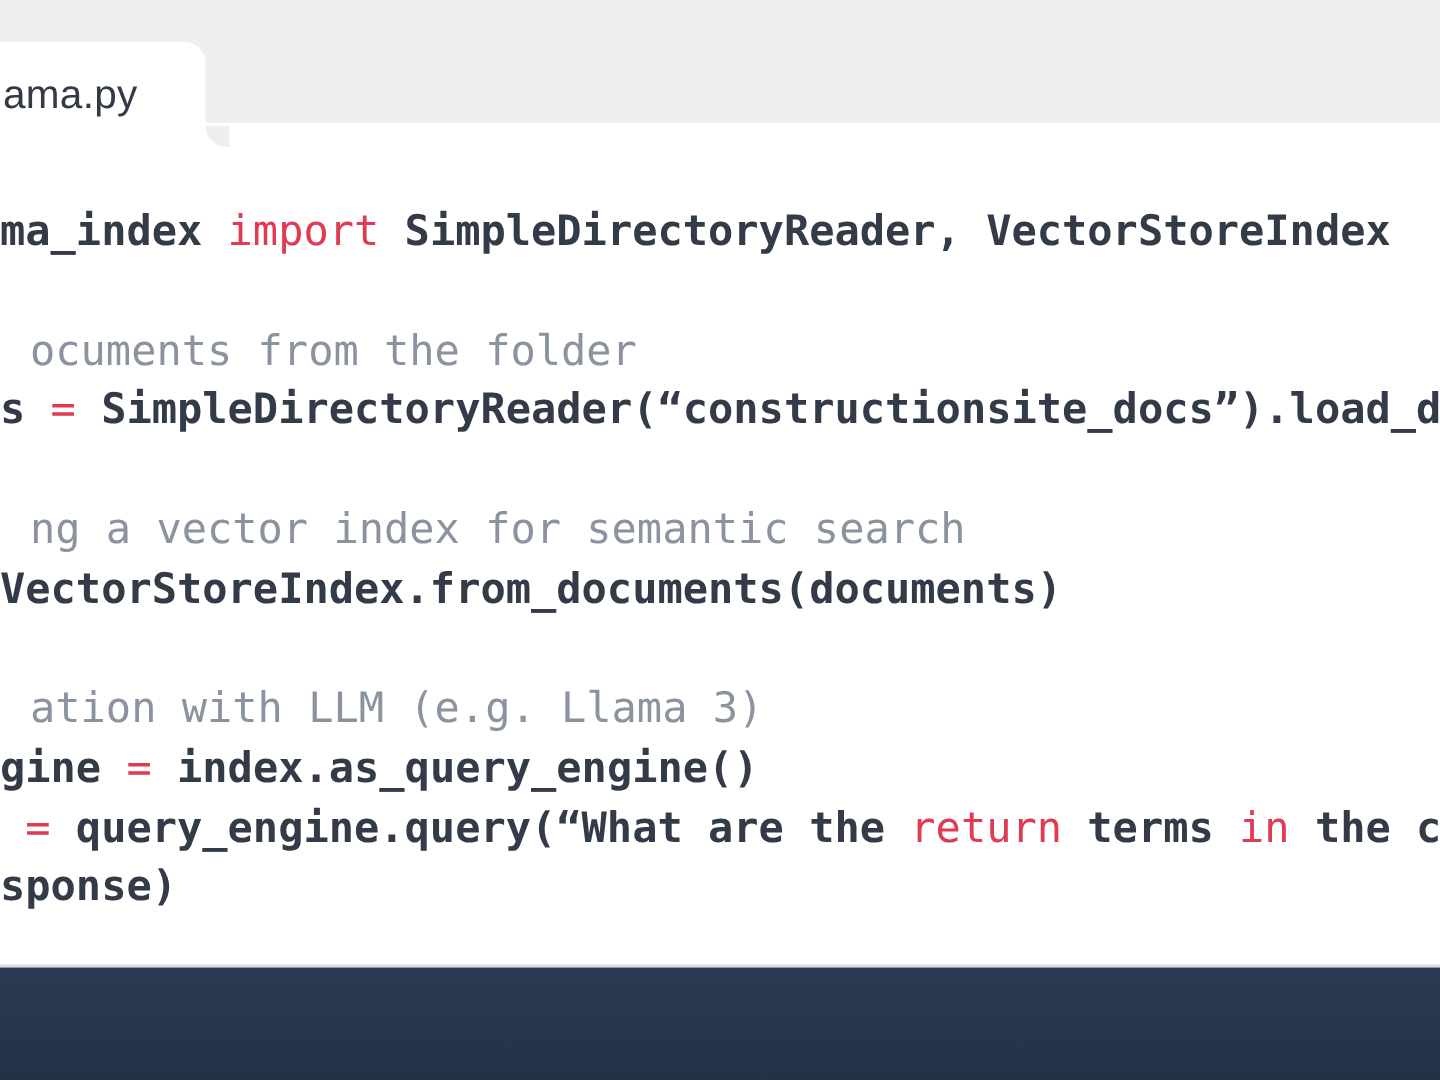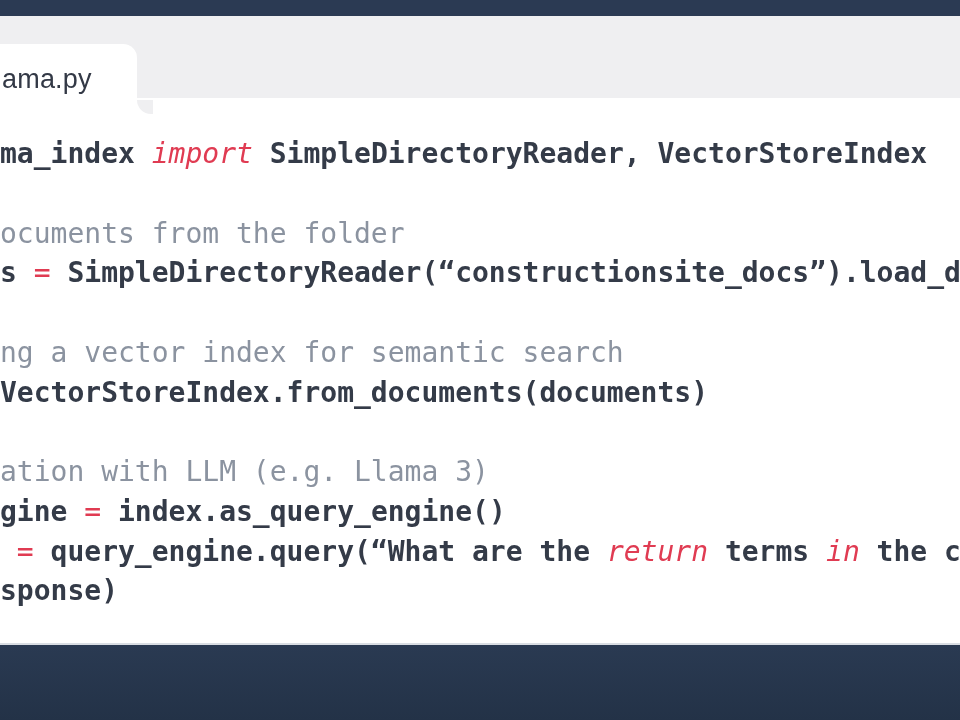--- a/index.html
+++ b/index.html
@@ -7,21 +7,21 @@
   body{
     width:960px;height:720px;position:relative;overflow:hidden;
     background:#ffffff;
     font-family:"Liberation Sans", sans-serif;
   }
   .topbar{
     position:absolute;left:0;top:0;width:960px;height:16px;
     background:var(--navy,#2b3a53);
   }
   .tabstrip{
-    position:absolute;left:0;top:16px;width:960px;height:82px;
+    position:absolute;left:0;top:0;width:960px;height:82px;
     background:var(--strip,#efeff1);
   }
   .notch-white{
     position:absolute;left:137px;top:84px;width:16px;height:14px;
     background:var(--tabbg,#ffffff);z-index:1;
   }
   .notch-gray{
     position:absolute;left:137px;top:84px;width:16px;height:14px;
     background:var(--strip,#efeff1);border-radius:0 0 0 14px;z-index:2;
   }
@@ -41,22 +41,22 @@
     background:var(--codebg,#ffffff);overflow:hidden;
   }
   pre.code{
     position:absolute;left:0;top:36px;margin:0;
     font-family:"DejaVu Sans Mono", monospace;
     font-size:28px;line-height:39.75px;
     color:var(--codetext,#343b48);
   }
   .code-line{height:39.75px;white-space:pre;}
   .seg-plain{color:var(--codetext,#343b48);font-weight:bold;}
-  .seg-comment{color:var(--comment,#8b93a0);}
-  .seg-keyword{color:var(--keyword,#e03b52);font-style:italic;}
+  .seg-comment{color:var(--comment,#8b93a0);padding-left:20px;}
+  .seg-keyword{color:var(--keyword,#e03b52);}
   .divider{
     position:absolute;left:0;top:643px;width:960px;height:2px;
     background:var(--divider,#d9dde3);
   }
   .bottombar{
     position:absolute;left:0;top:645px;width:960px;height:75px;
     background:linear-gradient(to bottom, var(--navy2a,#2a3a52), var(--navy2b,#233247));
   }
 </style>
 </head>

